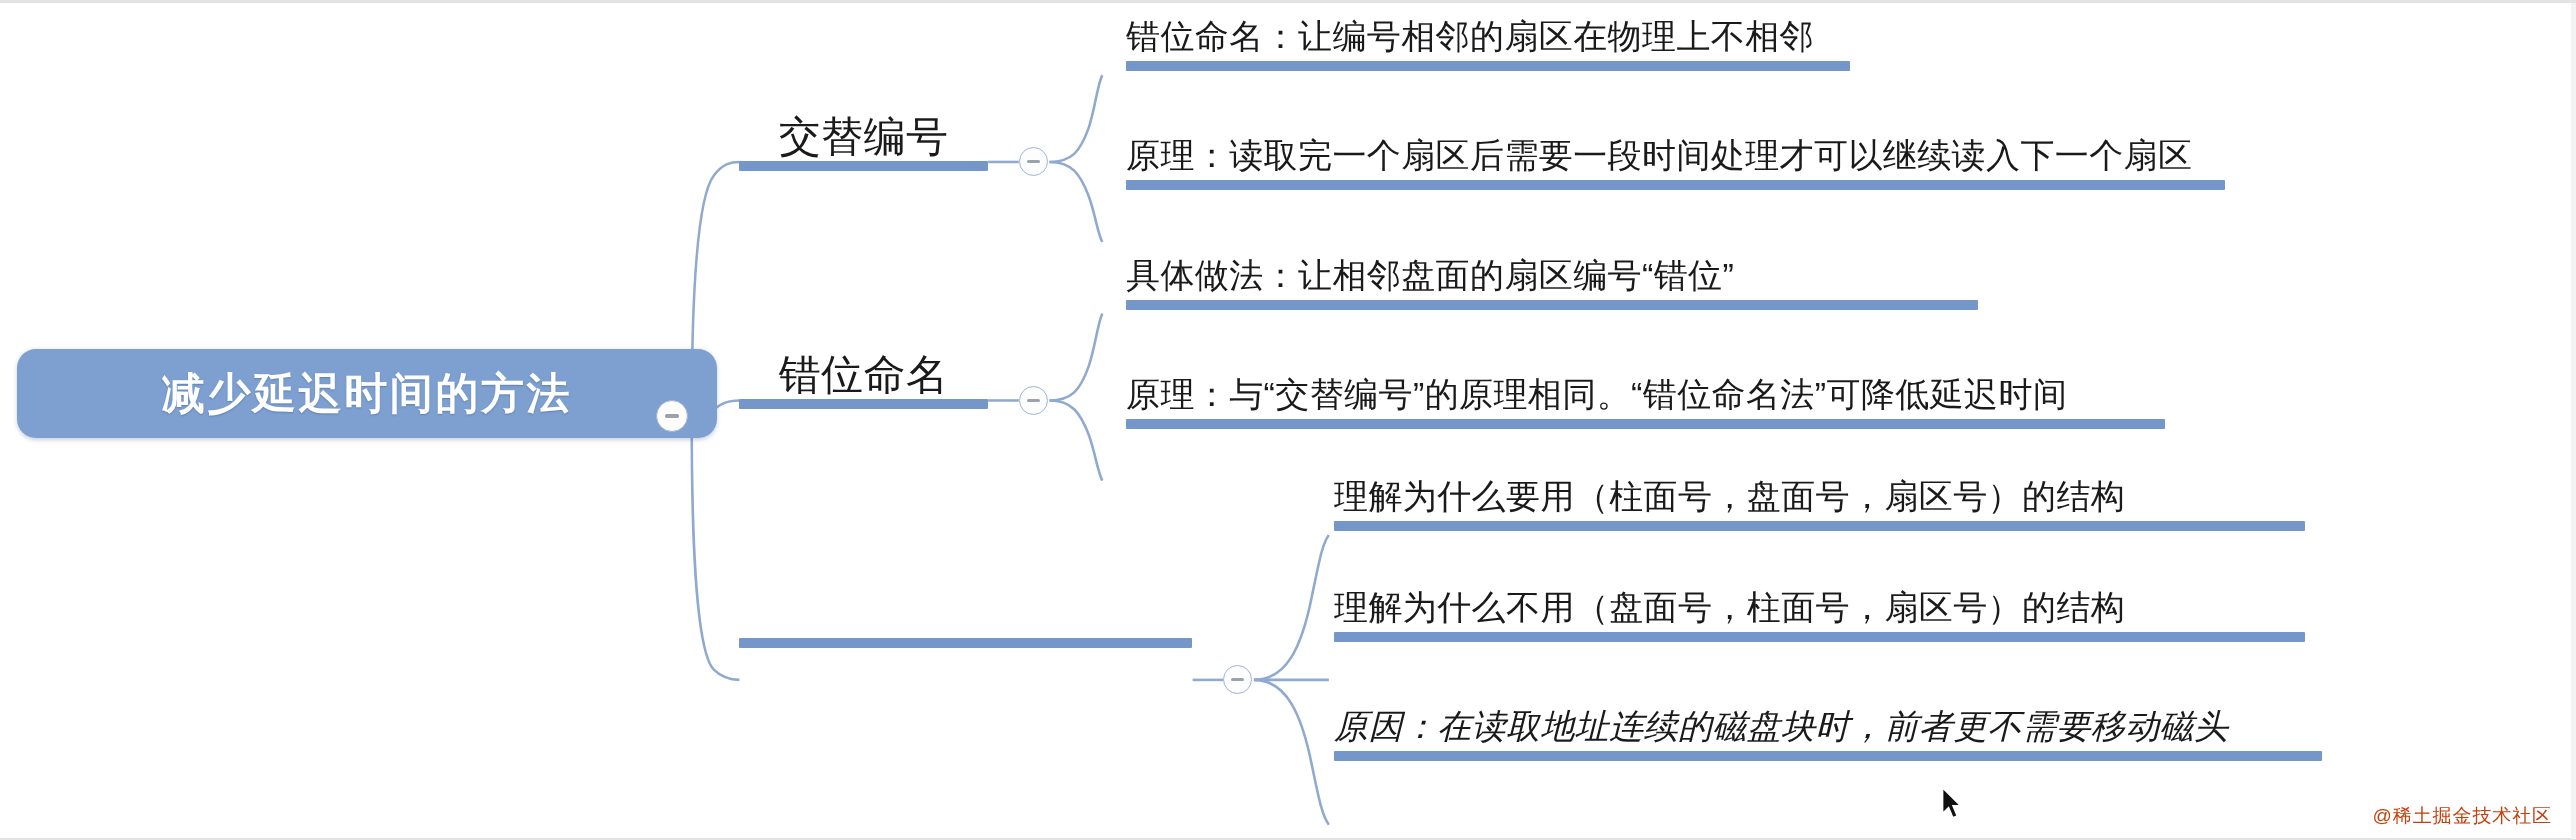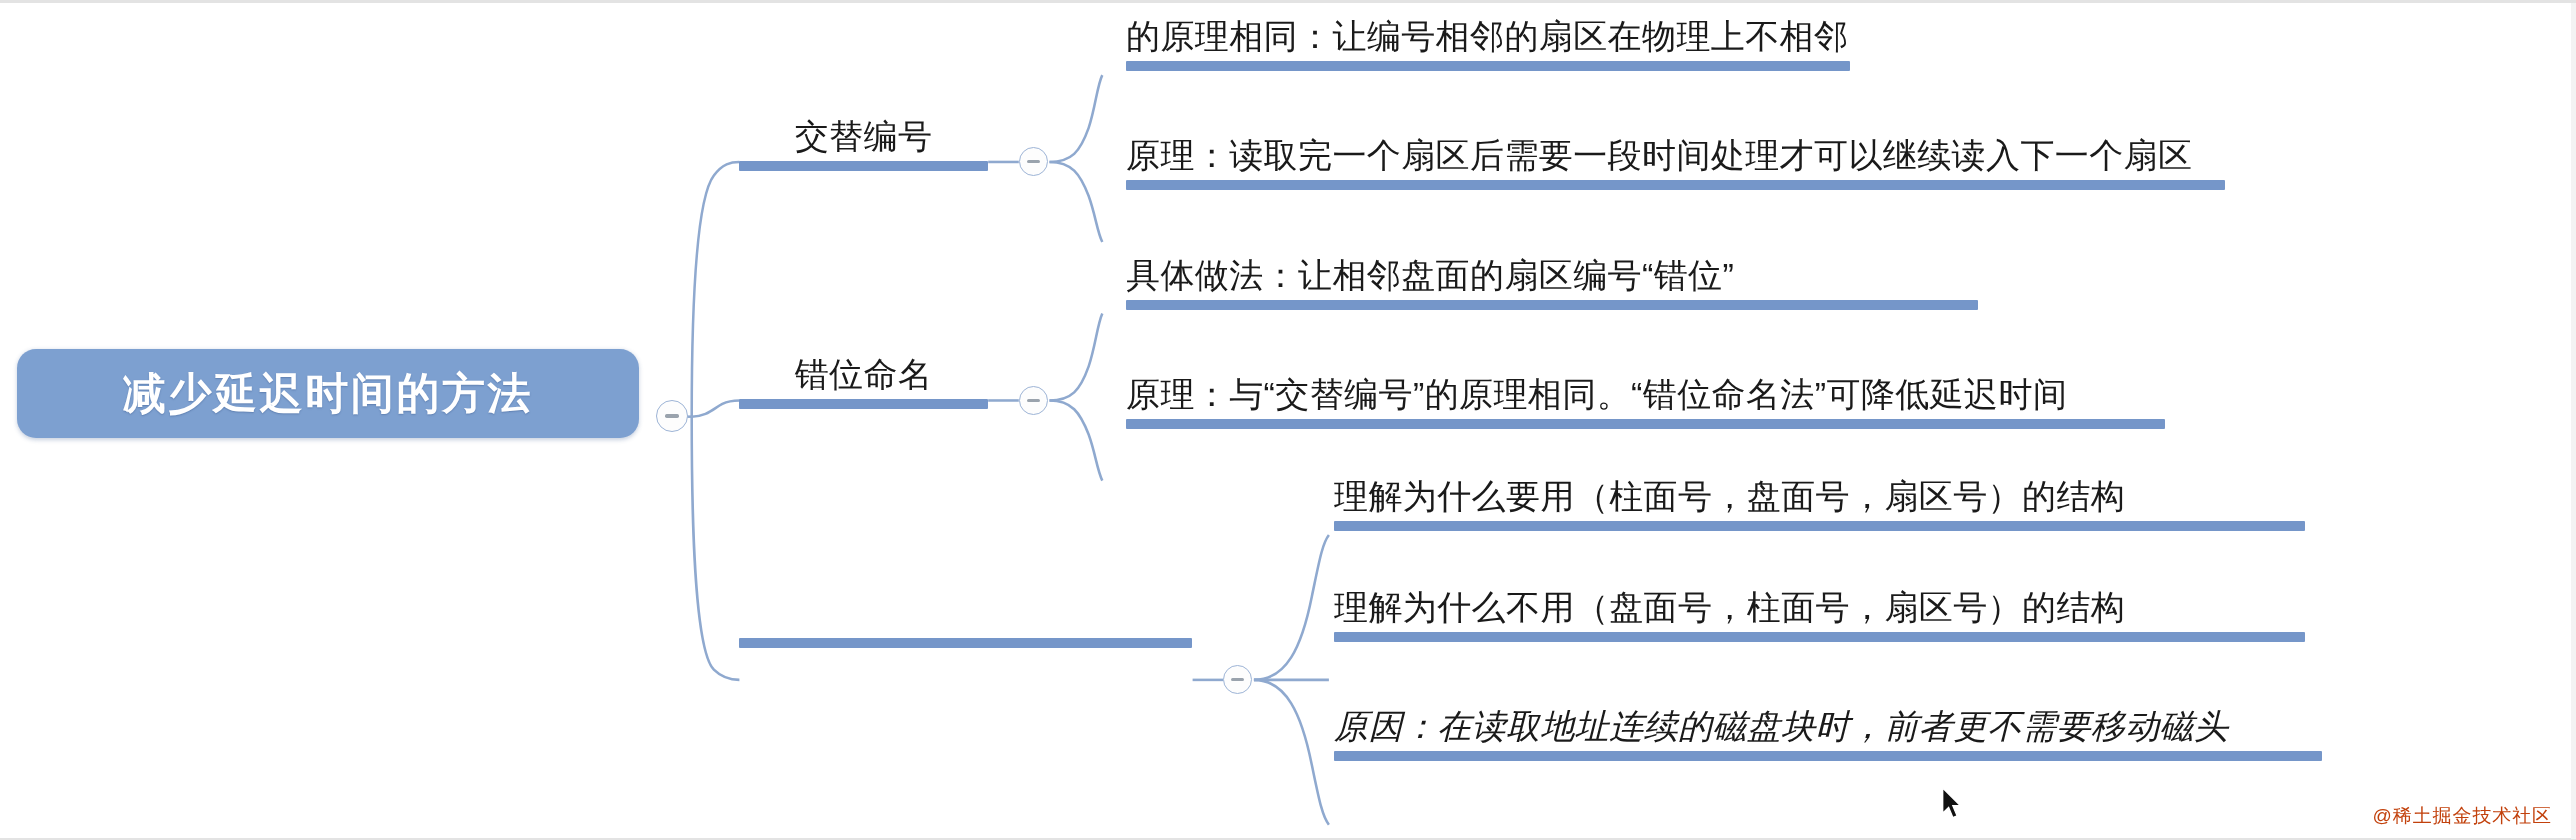--- a/index.html
+++ b/index.html
@@ -38,21 +38,21 @@
     width: 2576px;
     height: 841px;
     pointer-events: none;
   }
 
   
   .root-node {
     position: absolute;
     left: 17px;
     top: 349px;
-    width: 622px;
+    width: 700px;
     height: 89px;
     background: #7da0d0;
     border-radius: 19px;
     box-shadow: 0 1.7px 4.3px rgba(70,100,150,0.30);
     display: flex;
     align-items: center;
     justify-content: center;
     box-sizing: border-box;
   }
   .root-label {
@@ -79,21 +79,21 @@
   }
   .node-bar {
     display: block;
     height: 9.4px;
     background: #7596c9;
     border-radius: 0.9px;
     margin-top: 4.3px;
   }
 
   
-  .branch .node-text { font-size: 34px; }
+  .branch .node-text { font-size: 42px; }
 
   
   .toggle {
     position: absolute;
     width: 29px;
     height: 29px;
     border: 1.7px solid #9db4d6;
     border-radius: 50%;
     background: #fdfdfd;
     box-sizing: border-box;
@@ -193,21 +193,21 @@
 
   <div class="node branch" style="left:739px; top:116px; width:249px;">
     <span class="node-text" style="text-align:center; display:block;">交替编号</span>
     <span class="node-bar" style="width:249px;"></span>
   </div>
   <div class="toggle" style="left:1019px; top:147px;">
     <span class="minus"></span>
   </div>
 
   <div class="node leaf" style="left:1126px; top:16px;">
-    <span class="node-text">的原理相同：让编号相邻的扇区在物理上不相邻</span>
+    <span class="node-text">错位命名：让编号相邻的扇区在物理上不相邻</span>
     <span class="node-bar" style="width:724px;"></span>
   </div>
 
   <div class="node leaf" style="left:1126px; top:135px;">
     <span class="node-text">原理：读取完一个扇区后需要一段时间处理才可以继续读入下一个扇区</span>
     <span class="node-bar" style="width:1099px;"></span>
   </div>
 
   <div class="node branch" style="left:739px; top:354px; width:249px;">
     <span class="node-text" style="text-align:center; display:block;">错位命名</span>

